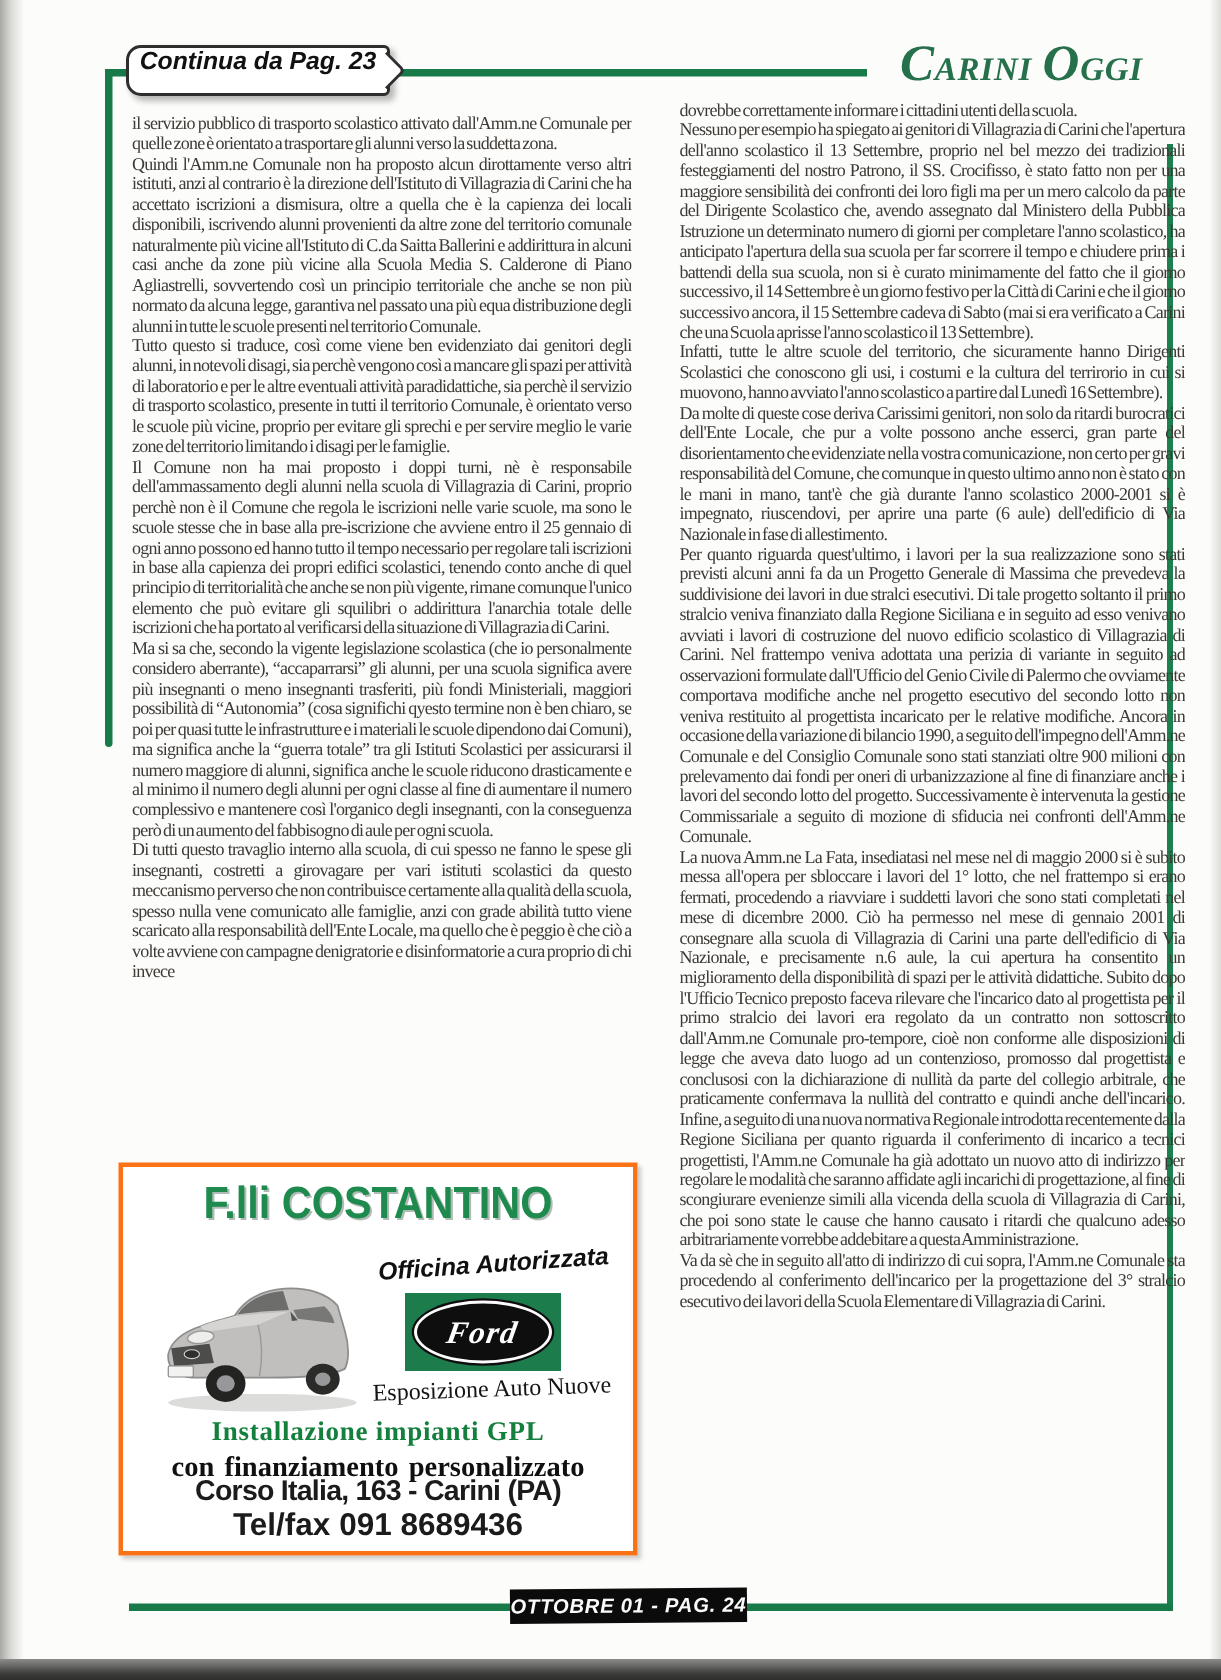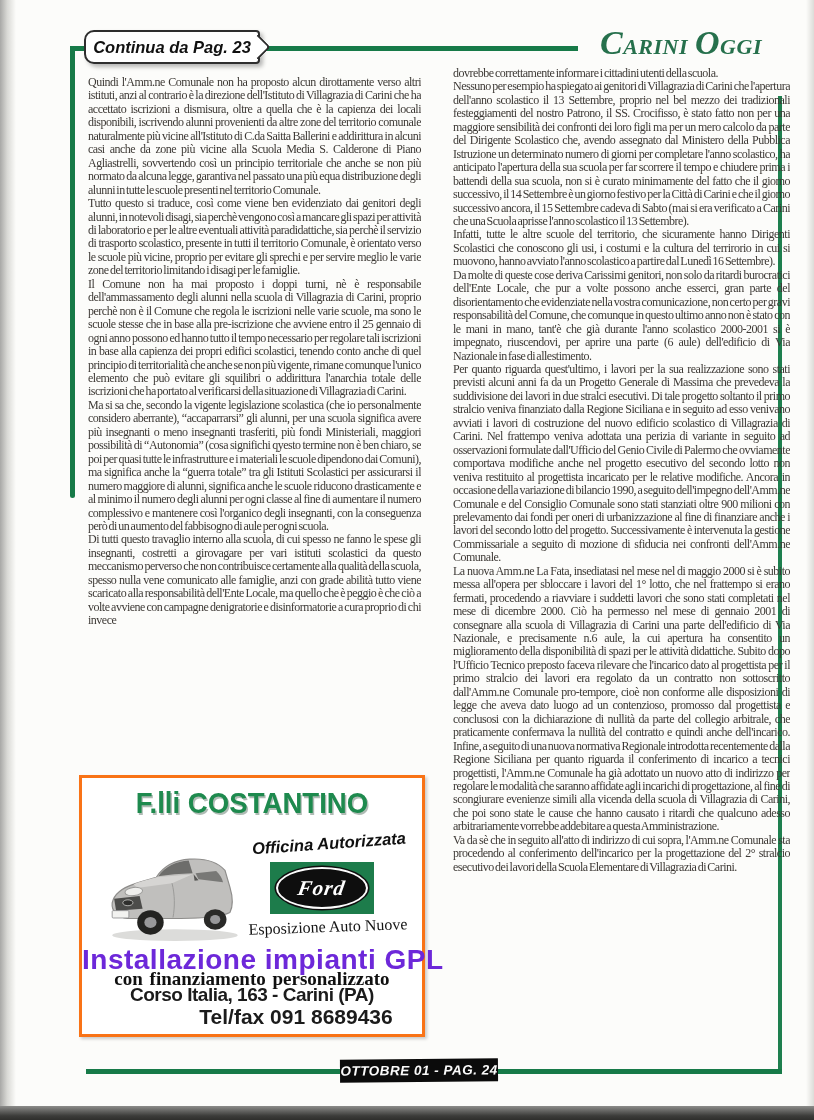--- a/index.html
+++ b/index.html
@@ -14,21 +14,21 @@
   .edge-bottom{position:absolute;left:0;top:1106px;width:814px;height:14px;
              background:linear-gradient(to bottom,#8c8c8a,#3c3c3a 70%,#2e2e2c);}
   
   .frame-top{position:absolute;left:70px;top:46px;width:508px;height:5px;background:#177a48;}
   .frame-left{position:absolute;left:70px;top:46px;width:5px;height:452px;background:#177a48;border-radius:0 0 3px 3px;}
   .frame-right{position:absolute;left:778px;top:96px;width:4px;height:978px;background:#1e7f4e;}
   .footer-line{position:absolute;left:86px;top:1069px;width:696px;height:5px;background:#177a48;}
   
   .tab{position:absolute;left:84px;top:30px;width:172px;height:30px;background:#fff;
        border:2px solid #2e2e2e;border-radius:10px 4px 4px 10px;z-index:5;
-       display:flex;align-items:center;justify-content:center;
+       display:flex;justify-content:center;
        box-shadow:3px 3px 4px rgba(0,0,0,0.28);}
   .tab::after{content:'';position:absolute;right:-9px;top:50%;width:16px;height:16px;background:#fff;
        transform:translateY(-50%) rotate(45deg);border-top:2px solid #2e2e2e;border-right:2px solid #2e2e2e;
        border-radius:0 4px 0 0;}
   .tab span{font-family:"Liberation Sans",sans-serif;font-weight:bold;font-style:italic;
        font-size:16.5px;color:#111;white-space:nowrap;position:relative;z-index:1;}
   
   .logo{position:absolute;left:582px;top:24px;color:#26704c;white-space:nowrap;z-index:5;
         font-family:"Liberation Serif",serif;font-style:italic;font-weight:bold;letter-spacing:0.5px;margin-left:18px;}
   .logo .lg{font-size:34px;}
@@ -52,26 +52,26 @@
       color:#101010;transform:rotate(-4deg);white-space:nowrap;}
   .ad-ford{position:absolute;left:188px;top:84px;width:104px;height:52px;background:#1d7c4b;
       display:flex;align-items:center;justify-content:center;}
   .ford-oval{width:88px;height:38px;background:#0e0e0e;border:2.5px solid #fcfcfc;border-radius:50%;
       display:flex;align-items:center;justify-content:center;box-shadow:0 0 0 1.5px #0e0e0e;}
   .ford-script{font-family:"Liberation Serif",serif;font-style:italic;font-weight:bold;font-size:21px;
       color:#fff;transform:skewX(-10deg);letter-spacing:1px;}
   .ad-esposizione{position:absolute;left:156px;top:140px;width:180px;text-align:center;
       font-family:"Liberation Serif",serif;font-size:16px;color:#141414;transform:rotate(-2deg);white-space:nowrap;}
   .ad-line{position:absolute;left:0;width:100%;text-align:center;white-space:nowrap;}
-  .ad-gpl{top:166px;font-family:Liberation Sans, sans-serif;font-weight:bold;font-size:28px;
-      color:#6d28d9;letter-spacing:0.5px;}
+  .ad-gpl{top:166px;font-family:Liberation Serif, serif;font-weight:bold;font-size:18px;
+      color:#15803d;letter-spacing:0.5px;}
   .ad-fin{top:190px;font-family:"Liberation Serif",serif;font-weight:bold;font-size:19px;color:#101010;word-spacing:2px;}
   .ad-addr{top:206px;font-family:"Liberation Sans",sans-serif;font-weight:bold;font-size:19px;
       letter-spacing:-0.5px;color:#1b1b1b;}
-  .ad-tel{top:227px;font-family:"Liberation Sans",sans-serif;font-weight:bold;font-size:21px;color:#1b1b1b;padding-left:44px;}
+  .ad-tel{top:227px;font-family:"Liberation Sans",sans-serif;font-weight:bold;font-size:21px;color:#1b1b1b;}
   
   .badge{position:absolute;left:340px;top:1059px;width:158px;height:23px;background:#0b0b0b;
       display:flex;align-items:center;justify-content:center;z-index:7;transform:rotate(-0.5deg);}
   .badge span{font-family:"Liberation Sans",sans-serif;font-weight:bold;font-style:italic;
       font-size:13.5px;letter-spacing:0.5px;color:#fafafa;white-space:nowrap;}
 </style>
 </head>
 <body>
 
 <div class="scan">
@@ -86,35 +86,36 @@
 
   <div class="tab">
     <span>Continua da Pag. 23</span>
   </div>
 
   <div class="logo">
     <span class="lg">C</span><span class="sm">ARINI</span><span class="gap"></span><span class="lg">O</span><span class="sm">GGI</span>
   </div>
 
   <div class="col col-left">
+    <p>il servizio pubblico di trasporto scolastico attivato dall'Amm.ne Comunale per quelle zone è orientato a trasportare gli alunni verso la suddetta zona.</p>
     <p>Quindi l'Amm.ne Comunale non ha proposto alcun dirottamente verso altri istituti, anzi al contrario è la direzione dell'Istituto di Villagrazia di Carini che ha accettato iscrizioni a dismisura, oltre a quella che è la capienza dei locali disponibili, iscrivendo alunni provenienti da altre zone del territorio comunale naturalmente più vicine all'Istituto di C.da Saitta Ballerini e addirittura in alcuni casi anche da zone più vicine alla Scuola Media S. Calderone di Piano Agliastrelli, sovvertendo così un principio territoriale che anche se non più normato da alcuna legge, garantiva nel passato una più equa distribuzione degli alunni in tutte le scuole presenti nel territorio Comunale.</p>
     <p>Tutto questo si traduce, così come viene ben evidenziato dai genitori degli alunni, in notevoli disagi, sia perchè vengono così a mancare gli spazi per attività di laboratorio e per le altre eventuali attività paradidattiche, sia perchè il servizio di trasporto scolastico, presente in tutti il territorio Comunale, è orientato verso le scuole più vicine, proprio per evitare gli sprechi e per servire meglio le varie zone del territorio limitando i disagi per le famiglie.</p>
     <p>Il Comune non ha mai proposto i doppi turni, nè è responsabile dell'ammassamento degli alunni nella scuola di Villagrazia di Carini, proprio perchè non è il Comune che regola le iscrizioni nelle varie scuole, ma sono le scuole stesse che in base alla pre-iscrizione che avviene entro il 25 gennaio di ogni anno possono ed hanno tutto il tempo necessario per regolare tali iscrizioni in base alla capienza dei propri edifici scolastici, tenendo conto anche di quel principio di territorialità che anche se non più vigente, rimane comunque l'unico elemento che può evitare gli squilibri o addirittura l'anarchia totale delle iscrizioni che ha portato al verificarsi della situazione di Villagrazia di Carini.</p>
     <p>Ma si sa che, secondo la vigente legislazione scolastica (che io personalmente considero aberrante), “accaparrarsi” gli alunni, per una scuola significa avere più insegnanti o meno insegnanti trasferiti, più fondi Ministeriali, maggiori possibilità di “Autonomia” (cosa significhi qyesto termine non è ben chiaro, se poi per quasi tutte le infrastrutture e i materiali le scuole dipendono dai Comuni), ma significa anche la “guerra totale” tra gli Istituti Scolastici per assicurarsi il numero maggiore di alunni, significa anche le scuole riducono drasticamente e al minimo il numero degli alunni per ogni classe al fine di aumentare il numero complessivo e mantenere così l'organico degli insegnanti, con la conseguenza però di un aumento del fabbisogno di aule per ogni scuola.</p>
     <p>Di tutti questo travaglio interno alla scuola, di cui spesso ne fanno le spese gli insegnanti, costretti a girovagare per vari istituti scolastici da questo meccanismo perverso che non contribuisce certamente alla qualità della scuola, spesso nulla vene comunicato alle famiglie, anzi con grade abilità tutto viene scaricato alla responsabilità dell'Ente Locale, ma quello che è peggio è che ciò a volte avviene con campagne denigratorie e disinformatorie a cura proprio di chi invece</p>
   </div>
 
   <div class="col col-right">
     <p>dovrebbe correttamente informare i cittadini utenti della scuola.</p>
     <p>Nessuno per esempio ha spiegato ai genitori di Villagrazia di Carini che l'apertura dell'anno scolastico il 13 Settembre, proprio nel bel mezzo dei tradizionali festeggiamenti del nostro Patrono, il SS. Crocifisso, è stato fatto non per una maggiore sensibilità dei confronti dei loro figli ma per un mero calcolo da parte del Dirigente Scolastico che, avendo assegnato dal Ministero della Pubblica Istruzione un determinato numero di giorni per completare l'anno scolastico, ha anticipato l'apertura della sua scuola per far scorrere il tempo e chiudere prima i battendi della sua scuola, non si è curato minimamente del fatto che il giorno successivo, il 14 Settembre è un giorno festivo per la Città di Carini e che il giorno successivo ancora, il 15 Settembre cadeva di Sabto (mai si era verificato a Carini che una Scuola aprisse l'anno scolastico il 13 Settembre).</p>
     <p>Infatti, tutte le altre scuole del territorio, che sicuramente hanno Dirigenti Scolastici che conoscono gli usi, i costumi e la cultura del terrirorio in cui si muovono, hanno avviato l'anno scolastico a partire dal Lunedì 16 Settembre).</p>
     <p>Da molte di queste cose deriva Carissimi genitori, non solo da ritardi burocratici dell'Ente Locale, che pur a volte possono anche esserci, gran parte del disorientamento che evidenziate nella vostra comunicazione, non certo per gravi responsabilità del Comune, che comunque in questo ultimo anno non è stato con le mani in mano, tant'è che già durante l'anno scolastico 2000-2001 si è impegnato, riuscendovi, per aprire una parte (6 aule) dell'edificio di Via Nazionale in fase di allestimento.</p>
     <p>Per quanto riguarda quest'ultimo, i lavori per la sua realizzazione sono stati previsti alcuni anni fa da un Progetto Generale di Massima che prevedeva la suddivisione dei lavori in due stralci esecutivi. Di tale progetto soltanto il primo stralcio veniva finanziato dalla Regione Siciliana e in seguito ad esso venivano avviati i lavori di costruzione del nuovo edificio scolastico di Villagrazia di Carini. Nel frattempo veniva adottata una perizia di variante in seguito ad osservazioni formulate dall'Ufficio del Genio Civile di Palermo che ovviamente comportava modifiche anche nel progetto esecutivo del secondo lotto non veniva restituito al progettista incaricato per le relative modifiche. Ancora in occasione della variazione di bilancio 1990, a seguito dell'impegno dell'Amm.ne Comunale e del Consiglio Comunale sono stati stanziati oltre 900 milioni con prelevamento dai fondi per oneri di urbanizzazione al fine di finanziare anche i lavori del secondo lotto del progetto. Successivamente è intervenuta la gestione Commissariale a seguito di mozione di sfiducia nei confronti dell'Amm.ne Comunale.</p>
     <p>La nuova Amm.ne La Fata, insediatasi nel mese nel di maggio 2000 si è subito messa all'opera per sbloccare i lavori del 1° lotto, che nel frattempo si erano fermati, procedendo a riavviare i suddetti lavori che sono stati completati nel mese di dicembre 2000. Ciò ha permesso nel mese di gennaio 2001 di consegnare alla scuola di Villagrazia di Carini una parte dell'edificio di Via Nazionale, e precisamente n.6 aule, la cui apertura ha consentito un miglioramento della disponibilità di spazi per le attività didattiche. Subito dopo l'Ufficio Tecnico preposto faceva rilevare che l'incarico dato al progettista per il primo stralcio dei lavori era regolato da un contratto non sottoscritto dall'Amm.ne Comunale pro-tempore, cioè non conforme alle disposizioni di legge che aveva dato luogo ad un contenzioso, promosso dal progettista e conclusosi con la dichiarazione di nullità da parte del collegio arbitrale, che praticamente confermava la nullità del contratto e quindi anche dell'incarico. Infine, a seguito di una nuova normativa Regionale introdotta recentemente dalla Regione Siciliana per quanto riguarda il conferimento di incarico a tecnici progettisti, l'Amm.ne Comunale ha già adottato un nuovo atto di indirizzo per regolare le modalità che saranno affidate agli incarichi di progettazione, al fine di scongiurare evenienze simili alla vicenda della scuola di Villagrazia di Carini, che poi sono state le cause che hanno causato i ritardi che qualcuno adesso arbitrariamente vorrebbe addebitare a questa Amministrazione.</p>
-    <p>Va da sè che in seguito all'atto di indirizzo di cui sopra, l'Amm.ne Comunale sta procedendo al conferimento dell'incarico per la progettazione del 2° stralcio esecutivo dei lavori della Scuola Elementare di Villagrazia di Carini.</p>
+    <p>Va da sè che in seguito all'atto di indirizzo di cui sopra, l'Amm.ne Comunale sta procedendo al conferimento dell'incarico per la progettazione del 3° stralcio esecutivo dei lavori della Scuola Elementare di Villagrazia di Carini.</p>
   </div>
 
   <div class="ad">
     <div class="ad-title">F.lli COSTANTINO</div>
 
     <svg class="ad-car" viewBox="0 0 140 105">
       <ellipse cx="72" cy="97" rx="64" ry="6" fill="#dcdcda"></ellipse>
       <path d="M8,64 C10,55 18,49 30,45 C40,41 47,40 53,38 C60,27 72,20.5 87,19.5 C103,18.5 116,23 123,31 L128,48 C131,58 131,68 128,74 C118,79 96,80 78,80 L24,80 C14,79 7,73 8,64 Z" fill="#c0bfbd" stroke="#8e8d8b" stroke-width="1.2"></path>
       <path d="M55,37 C62,27 73,22 86,21 L90,34 C77,34.5 65,35.5 55,37 Z" fill="#6d6d6b"></path>
       <path d="M93,34 L114,31.5 C118,35 120,39 121,43 L96,40 Z" fill="#787876"></path>

